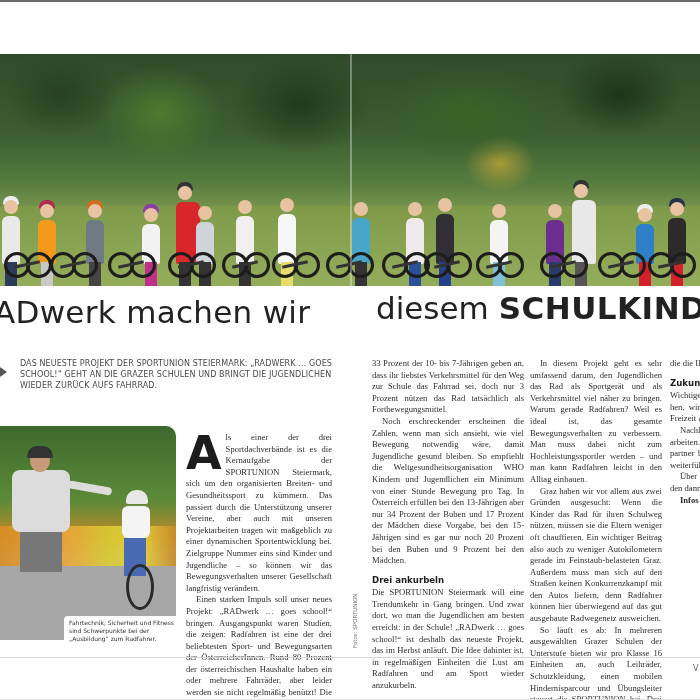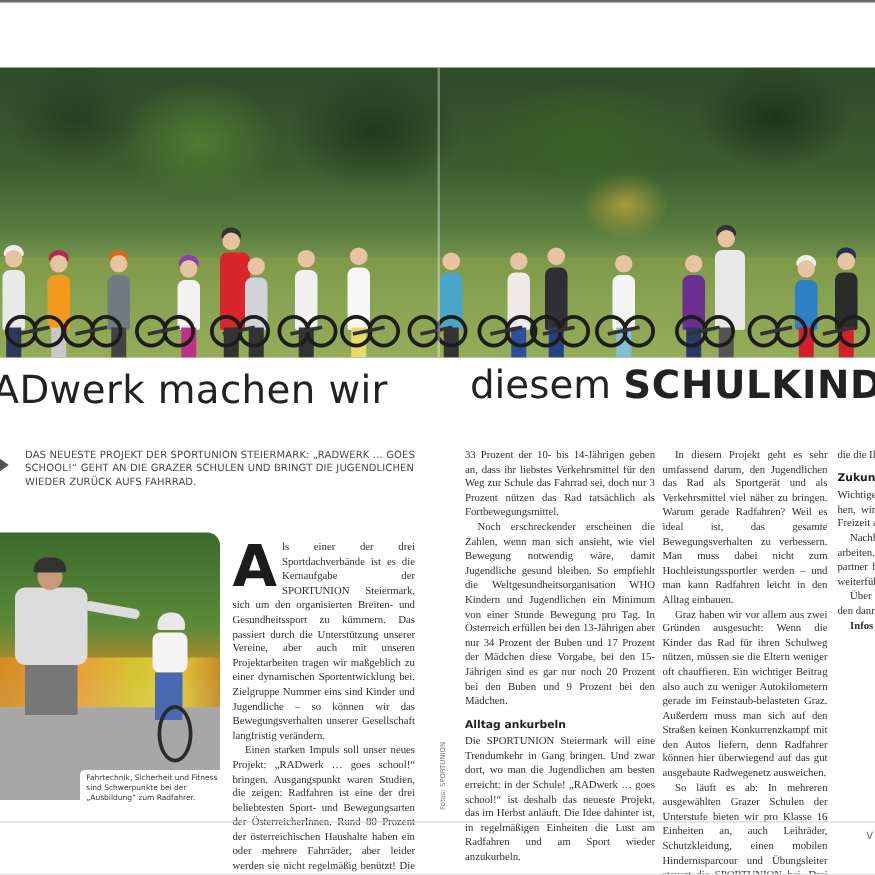--- a/index.html
+++ b/index.html
@@ -279,23 +279,23 @@
   </div>
 </div>
 <div class="caption">Fahrtechnik, Sicherheit und Fitness sind Schwerpunkte bei der „Ausbildung“ zum Radfahrer.</div>
 
 <div class="col col1">
   <p class="first"><span class="dropcap">A</span><span>ls einer der drei Sportdachverbände ist es die Kernaufgabe der SPORTUNION Steiermark, sich um den organisierten Breiten- und Gesundheitssport zu kümmern. Das passiert durch die Unterstützung unserer Vereine, aber auch mit unseren Projektarbeiten tragen wir maßgeblich zu einer dynamischen Sportentwicklung bei. Zielgruppe Nummer eins sind Kinder und Jugendliche – so können wir das Bewegungsverhalten unserer Gesellschaft langfristig verändern.</span></p>
   <p>Einen starken Impuls soll unser neues Projekt: „RADwerk … goes school!“ bringen. Ausgangspunkt waren Studien, die zeigen: Radfahren ist eine der drei beliebtesten Sport- und Bewegungsarten der ÖsterreicherInnen. Rund 80 Prozent der österreichischen Haushalte haben ein oder mehrere Fahrräder, aber leider werden sie nicht regelmäßig benützt! Die Fakten dazu: Rund</p>
 </div>
 
 <div class="col col2">
-  <p class="first">33 Prozent der 10- bis 14-Jährigen geben an, dass ihr liebstes Verkehrsmittel für den Weg zur Schule das Fahrrad sei, doch nur 3 Prozent nützen das Rad tatsächlich als Fortbewegungsmittel.</p>
+  <p class="first">33 Prozent der 10- bis 7-Jährigen geben an, dass ihr liebstes Verkehrsmittel für den Weg zur Schule das Fahrrad sei, doch nur 3 Prozent nützen das Rad tatsächlich als Fortbewegungsmittel.</p>
   <p>Noch erschreckender erscheinen die Zahlen, wenn man sich ansieht, wie viel Bewegung notwendig wäre, damit Jugendliche gesund bleiben. So empfiehlt die Weltgesundheitsorganisation WHO Kindern und Jugendlichen ein Minimum von einer Stunde Bewegung pro Tag. In Österreich erfüllen bei den 13-Jährigen aber nur 34 Prozent der Buben und 17 Prozent der Mädchen diese Vorgabe, bei den 15-Jährigen sind es gar nur noch 20 Prozent bei den Buben und 9 Prozent bei den Mädchen.</p>
-  <div class="subhead">Alltag ankurbeln</div>
+  <div class="subhead">Drei ankurbeln</div>
   <p class="first">Die SPORTUNION Steiermark will eine Trendumkehr in Gang bringen. Und zwar dort, wo man die Jugendlichen am besten erreicht: in der Schule! „RADwerk … goes school!“ ist deshalb das neueste Projekt, das im Herbst anläuft. Die Idee dahinter ist, in regelmäßigen Einheiten die Lust am Radfahren und am Sport wieder anzukurbeln.</p>
 </div>
 
 <div class="col col3">
   <p>In diesem Projekt geht es sehr umfassend darum, den Jugendlichen das Rad als Sportgerät und als Verkehrsmittel viel näher zu bringen. Warum gerade Radfahren? Weil es ideal ist, das gesamte Bewegungsverhalten zu verbessern. Man muss dabei nicht zum Hochleistungssportler werden – und man kann Radfahren leicht in den Alltag einbauen.</p>
   <p>Graz haben wir vor allem aus zwei Gründen ausgesucht: Wenn die Kinder das Rad für ihren Schulweg nützen, müssen sie die Eltern weniger oft chauffieren. Ein wichtiger Beitrag also auch zu weniger Autokilometern gerade im Feinstaub-belasteten Graz. Außerdem muss man sich auf den Straßen keinen Konkurrenzkampf mit den Autos liefern, denn Radfahrer können hier überwiegend auf das gut ausgebaute Radwegenetz ausweichen.</p>
   <p>So läuft es ab: In mehreren ausgewählten Grazer Schulen der Unterstufe bieten wir pro Klasse 16 Einheiten an, auch Leihräder, Schutzkleidung, einen mobilen Hindernisparcour und Übungsleiter steuert die SPORTUNION bei. Drei Themen sind uns dabei besonders wichtig: Allgemeine Fitness, Fahrtechnik und Sicherheit. So lernen</p>
 </div>
 
 <div class="col col4">

